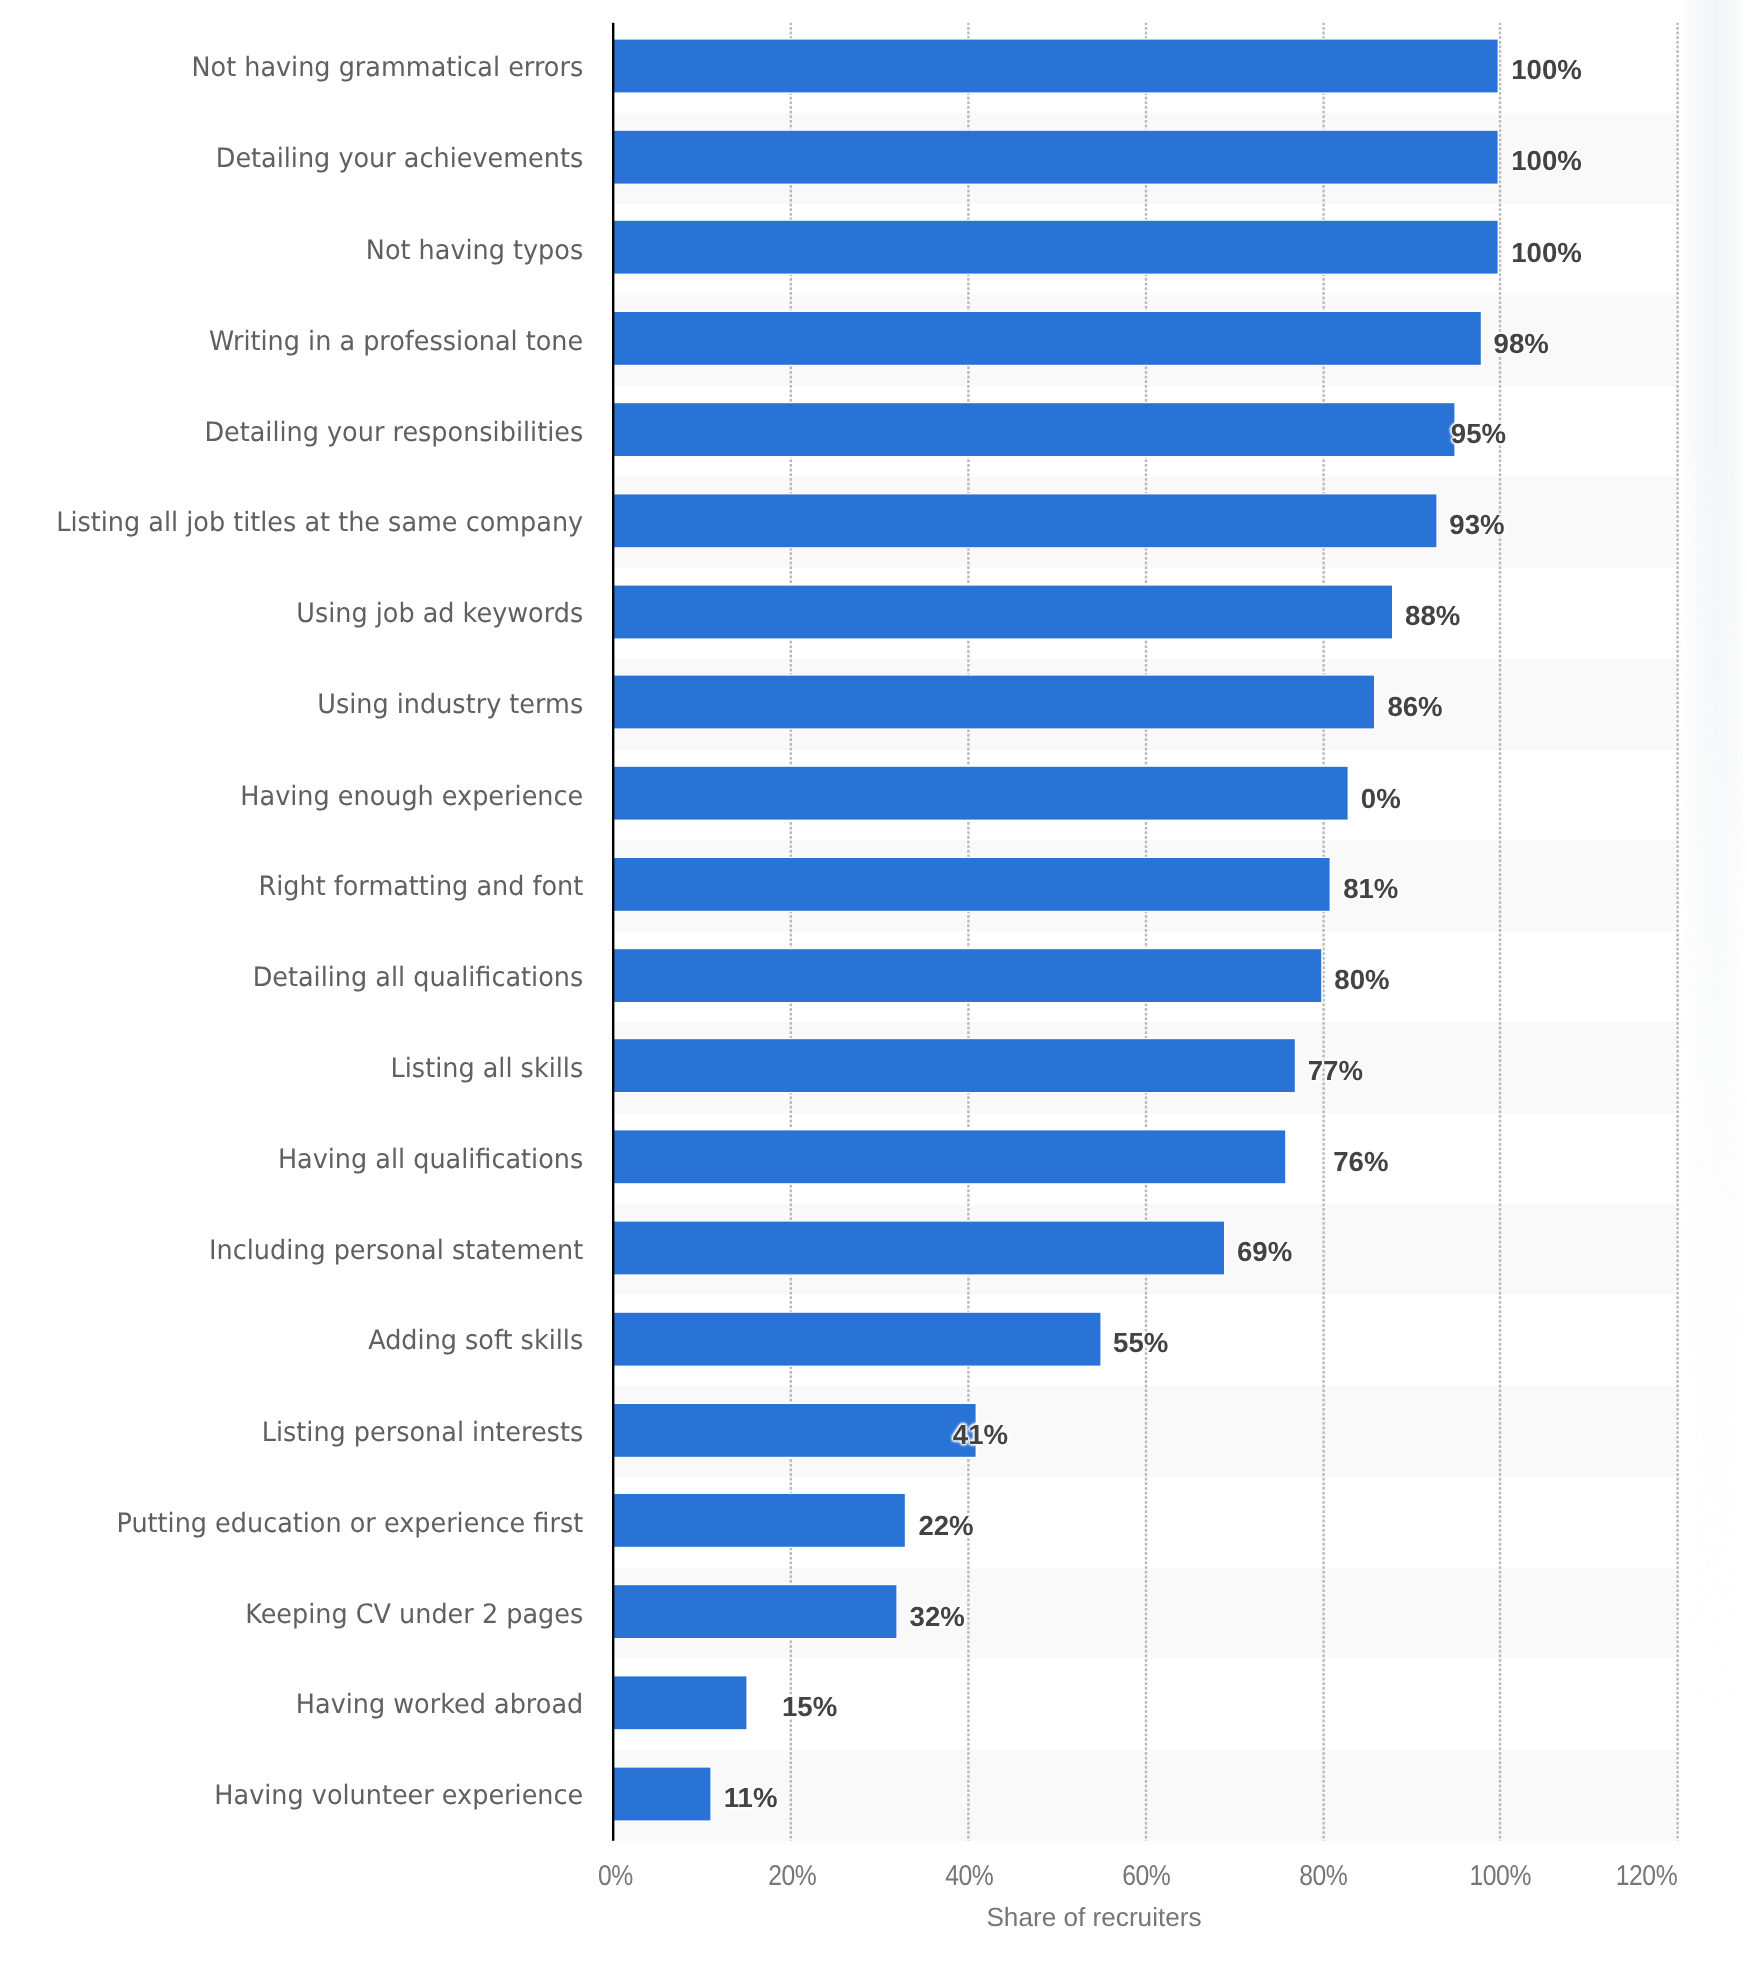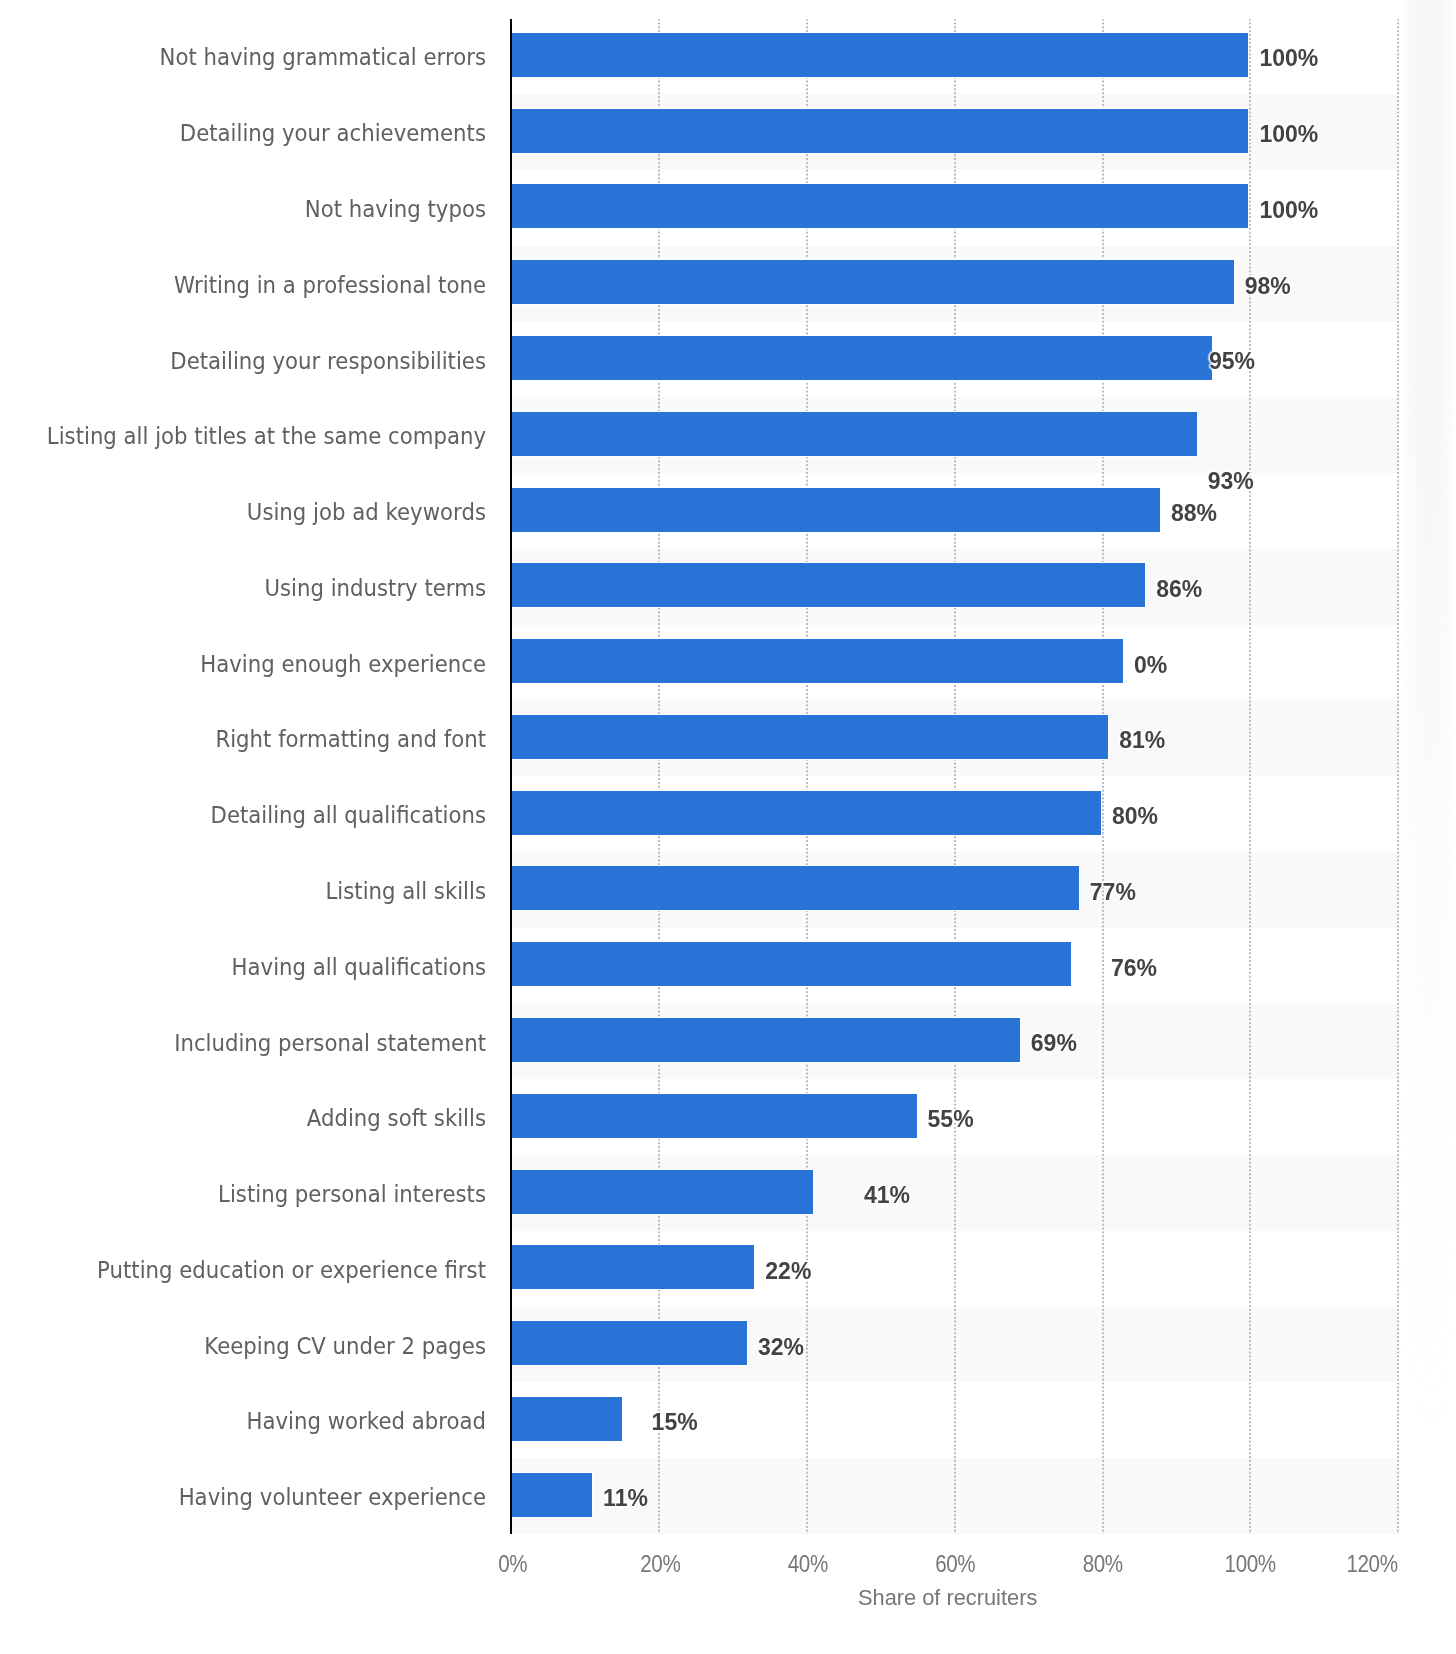--- a/index.html
+++ b/index.html
@@ -62,21 +62,21 @@
     <div class="bar" style="left: 511px; top: 184.438px; height: 44px; width: 737.4px; background: rgb(42, 115, 214);"></div>
     <div class="vlabel" style="left: 1259.4px; top: 194.938px; line-height: 30px;">100%</div>
     <div class="clabel" style="right: 970px; top: 195.037px; line-height: 30px; transform-origin: right bottom; transform: translateZ(0px) scaleY(1.05);">Not having typos</div>
     <div class="bar" style="left: 511px; top: 260.212px; height: 44px; width: 722.652px; background: rgb(42, 115, 214);"></div>
     <div class="vlabel" style="left: 1244.65px; top: 270.712px; line-height: 30px;">98%</div>
     <div class="clabel" style="right: 970px; top: 270.812px; line-height: 30px; transform-origin: right bottom; transform: translateZ(0px) scaleY(1.05);">Writing in a professional tone</div>
     <div class="bar" style="left: 511px; top: 335.988px; height: 44px; width: 700.53px; background: rgb(42, 115, 214);"></div>
     <div class="vlabel" style="left: 1209px; top: 346.488px; line-height: 30px;">95%</div>
     <div class="clabel" style="right: 970px; top: 346.587px; line-height: 30px; transform-origin: right bottom; transform: translateZ(0px) scaleY(1.05);">Detailing your responsibilities</div>
     <div class="bar" style="left: 511px; top: 411.762px; height: 44px; width: 685.782px; background: rgb(42, 115, 214);"></div>
-    <div class="vlabel" style="left: 1207.78px; top: 422.262px; line-height: 30px; margin-top: 44px;">93%</div>
+    <div class="vlabel" style="left: 1207.78px; top: 422.262px; line-height: 30px;">93%</div>
     <div class="clabel" style="right: 970px; top: 422.363px; line-height: 30px; transform-origin: right bottom; transform: translateZ(0px) scaleY(1.05);">Listing all job titles at the same company</div>
     <div class="bar" style="left: 511px; top: 487.538px; height: 44px; width: 648.912px; background: rgb(42, 115, 214);"></div>
     <div class="vlabel" style="left: 1170.91px; top: 498.038px; line-height: 30px;">88%</div>
     <div class="clabel" style="right: 970px; top: 498.137px; line-height: 30px; transform-origin: right bottom; transform: translateZ(0px) scaleY(1.05);">Using job ad keywords</div>
     <div class="bar" style="left: 511px; top: 563.312px; height: 44px; width: 634.164px; background: rgb(42, 115, 214);"></div>
     <div class="vlabel" style="left: 1156.16px; top: 573.812px; line-height: 30px;">86%</div>
     <div class="clabel" style="right: 970px; top: 573.913px; line-height: 30px; transform-origin: right bottom; transform: translateZ(0px) scaleY(1.05);">Using industry terms</div>
     <div class="bar" style="left: 511px; top: 639.087px; height: 44px; width: 612.042px; background: rgb(42, 115, 214);"></div>
     <div class="vlabel" style="left: 1134.04px; top: 649.587px; line-height: 30px;">0%</div>
     <div class="clabel" style="right: 970px; top: 649.688px; line-height: 30px; transform-origin: right bottom; transform: translateZ(0px) scaleY(1.05);">Having enough experience</div>
@@ -92,36 +92,36 @@
     <div class="bar" style="left: 511px; top: 942.188px; height: 44px; width: 560.424px; background: rgb(42, 115, 214);"></div>
     <div class="vlabel" style="left: 1111px; top: 952.688px; line-height: 30px;">76%</div>
     <div class="clabel" style="right: 970px; top: 952.788px; line-height: 30px; transform-origin: right bottom; transform: translateZ(0px) scaleY(1.05);">Having all qualifications</div>
     <div class="bar" style="left: 511px; top: 1017.96px; height: 44px; width: 508.806px; background: rgb(42, 115, 214);"></div>
     <div class="vlabel" style="left: 1030.81px; top: 1028.46px; line-height: 30px;">69%</div>
     <div class="clabel" style="right: 970px; top: 1028.56px; line-height: 30px; transform-origin: right bottom; transform: translateZ(0px) scaleY(1.05);">Including personal statement</div>
     <div class="bar" style="left: 511px; top: 1093.74px; height: 44px; width: 405.57px; background: rgb(42, 115, 214);"></div>
     <div class="vlabel" style="left: 927.57px; top: 1104.24px; line-height: 30px;">55%</div>
     <div class="clabel" style="right: 970px; top: 1104.34px; line-height: 30px; transform-origin: right bottom; transform: translateZ(0px) scaleY(1.05);">Adding soft skills</div>
     <div class="bar" style="left: 511px; top: 1169.51px; height: 44px; width: 302.334px; background: rgb(42, 115, 214);"></div>
-    <div class="vlabel" style="left: 864px; top: 1180.01px; line-height: 30px;">41%</div>
+    <div class="vlabel" style="left: 794px; top: 1180.01px; line-height: 30px;">41%</div>
     <div class="clabel" style="right: 970px; top: 1180.11px; line-height: 30px; transform-origin: right bottom; transform: translateZ(0px) scaleY(1.05);">Listing personal interests</div>
     <div class="bar" style="left: 511px; top: 1245.29px; height: 44px; width: 243.342px; background: rgb(42, 115, 214);"></div>
     <div class="vlabel" style="left: 765.342px; top: 1255.79px; line-height: 30px;">22%</div>
     <div class="clabel" style="right: 970px; top: 1255.89px; line-height: 30px; transform-origin: right bottom; transform: translateZ(0px) scaleY(1.05);">Putting education or experience first</div>
     <div class="bar" style="left: 511px; top: 1321.06px; height: 44px; width: 235.968px; background: rgb(42, 115, 214);"></div>
     <div class="vlabel" style="left: 757.968px; top: 1331.56px; line-height: 30px;">32%</div>
     <div class="clabel" style="right: 970px; top: 1331.66px; line-height: 30px; transform-origin: right bottom; transform: translateZ(0px) scaleY(1.05);">Keeping CV under 2 pages</div>
     <div class="bar" style="left: 511px; top: 1396.84px; height: 44px; width: 110.61px; background: rgb(42, 115, 214);"></div>
     <div class="vlabel" style="left: 632.61px; top: 1407.34px; line-height: 30px; margin-left: 19px;">15%</div>
     <div class="clabel" style="right: 970px; top: 1407.44px; line-height: 30px; transform-origin: right bottom; transform: translateZ(0px) scaleY(1.05);">Having worked abroad</div>
     <div class="bar" style="left: 511px; top: 1472.61px; height: 44px; width: 81.114px; background: rgb(42, 115, 214);"></div>
     <div class="vlabel" style="left: 603.114px; top: 1483.11px; line-height: 30px;">11%</div>
     <div class="clabel" style="right: 970px; top: 1483.21px; line-height: 30px; transform-origin: right bottom; transform: translateZ(0px) scaleY(1.05);">Having volunteer experience</div>
     <div class="tick" style="top: 1553.5px; line-height: 24px; transform: translateZ(0px) scaleY(1.16); left: 498.261px;">0%</div>
     <div class="tick" style="top: 1553.5px; line-height: 24px; transform: translateZ(0px) scaleY(1.16); left: 640.194px;">20%</div>
     <div class="tick" style="top: 1553.5px; line-height: 24px; transform: translateZ(0px) scaleY(1.16); left: 787.674px;">40%</div>
     <div class="tick" style="top: 1553.5px; line-height: 24px; transform: translateZ(0px) scaleY(1.16); left: 935.154px;">60%</div>
     <div class="tick" style="top: 1553.5px; line-height: 24px; transform: translateZ(0px) scaleY(1.16); left: 1082.63px;">80%</div>
     <div class="tick" style="top: 1553.5px; line-height: 24px; transform: translateZ(0px) scaleY(1.16); left: 1224.56px;">100%</div>
     <div class="tick" style="top: 1553.5px; line-height: 24px; transform: translateZ(0px) scaleY(1.16); left: 1346.4px;">120%</div>
-    <div class="axistitle" style="top: 1586px; line-height: 24px; left: 858px;">Share of recruiters</div>
+    <div class="axistitle" style="top: 1586px; line-height: 24px; left: 822px;">Share of recruiters</div>
     <div class="edgeshadow"></div>
   </div>
 
 </body></html>

